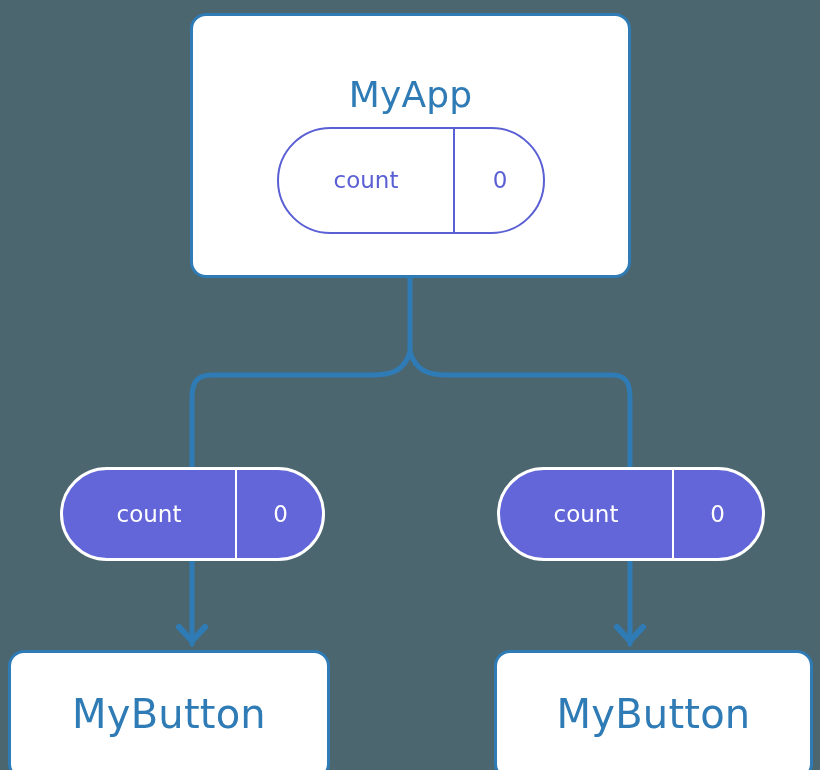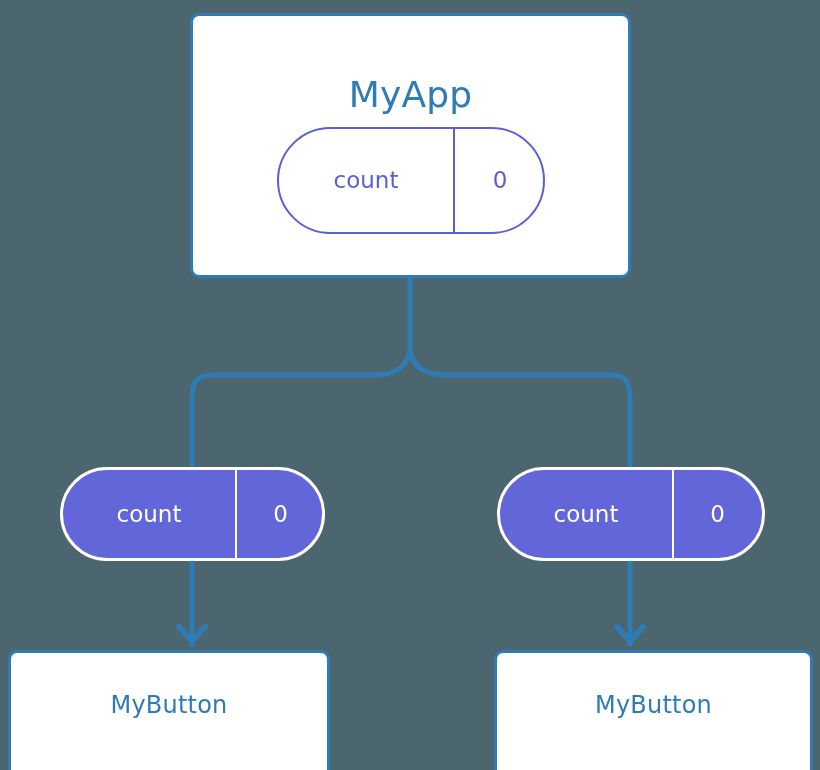--- a/index.html
+++ b/index.html
@@ -23,40 +23,40 @@
     height: 770px;
     pointer-events: none;
   }
 
   
   .comp-box {
     position: absolute;
     box-sizing: border-box;
     background: #ffffff;
     border: 3px solid #2e7bb5;
-    border-radius: 9px;
+    border-radius: 16px;
     z-index: 3;
   }
   .comp-title {
     position: absolute;
     left: 0;
     right: 0;
     text-align: center;
     color: #2e7bb5;
     font-size: 34px;
     letter-spacing: 0.2px;
     white-space: nowrap;
   }
 
   #app-box   { left: 190px; top: 13px;  width: 441px; height: 265px; }
   #app-title { top: 58px; font-size: 36px; }
 
   #btn-box-left  { left: 8px;   top: 650px; width: 322px; height: 130px; }
   #btn-box-right { left: 494px; top: 650px; width: 319px; height: 130px; }
-  .btn-title { top: 38px; font-size: 24px; }
+  .btn-title { top: 38px; font-size: 40px; }
 
   
   .pill {
     position: absolute;
     box-sizing: border-box;
     display: flex;
     align-items: stretch;
     border-radius: 999px;
     overflow: hidden;
     z-index: 4;

